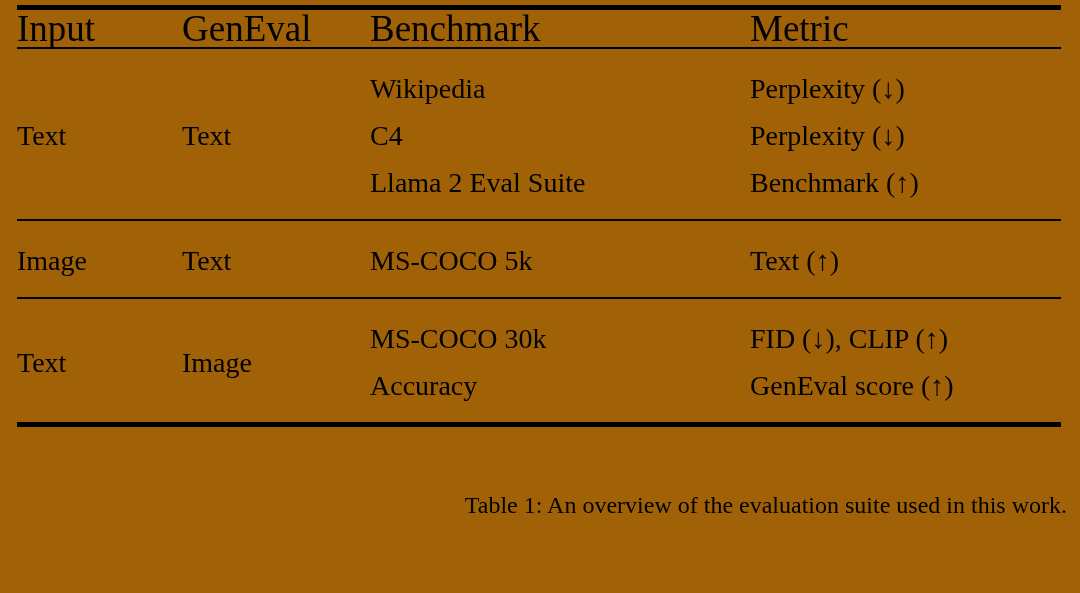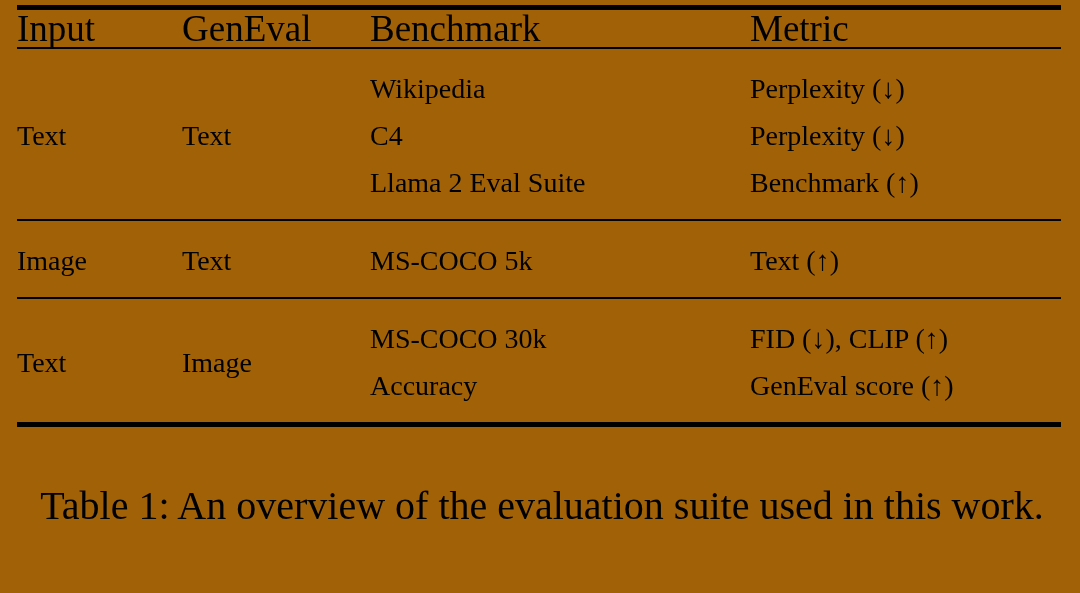--- a/index.html
+++ b/index.html
@@ -88,23 +88,23 @@
   .label-cell {
     white-space: nowrap;
   }
 
   
   .caption {
     position: absolute;
     left: 17px;
     top: 482px;
     width: 1050px;
-    font-size: 40px;
+    font-size: 24px;
     line-height: 47px;
-    text-align: center;
+    text-align: right;
     font-family: "Liberation Serif", "DejaVu Serif", serif;
   }
 </style>
 </head>
 <body>
 
 <div class="page">
 
   <div class="table-wrap">
     <table class="eval-table">

